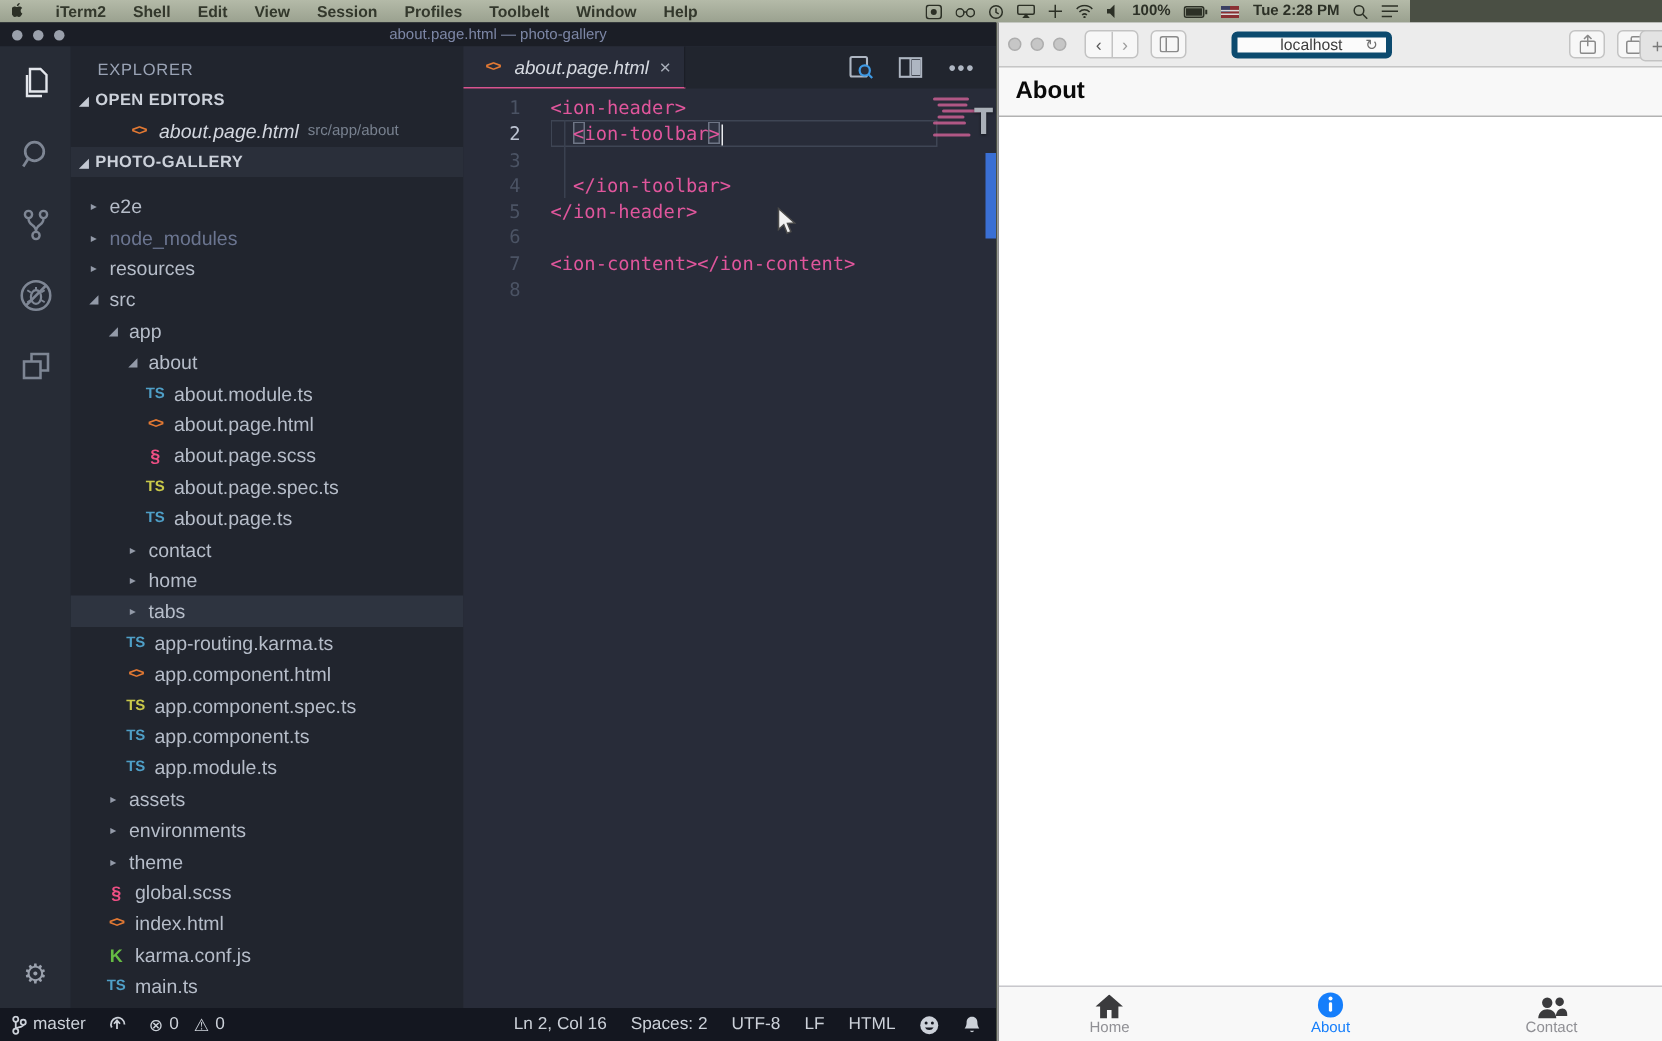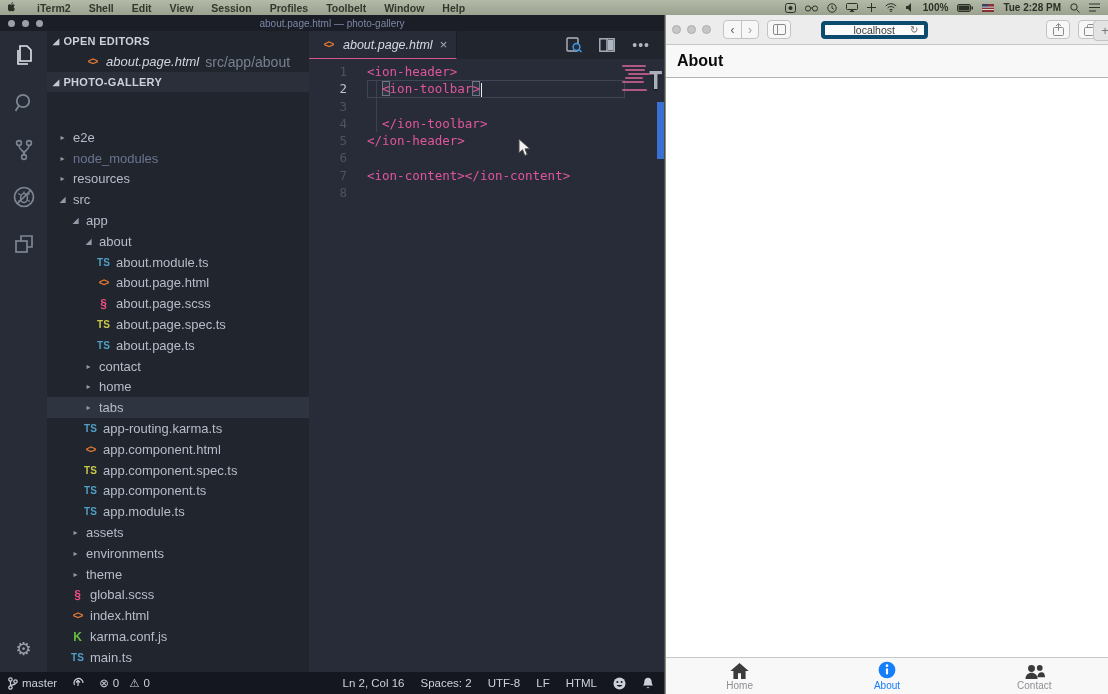--- a/index.html
+++ b/index.html
@@ -1,20 +1,20 @@
 <!DOCTYPE html>
 <html><head>
 <meta charset="utf-8">
 <style>
   * { margin:0; padding:0; box-sizing:border-box; }
   html,body { width:1108px; height:694px; overflow:hidden; }
   body { font-family:"Liberation Sans", sans-serif; background:#4a4f44; position:relative; }
 
   
-  .menubar { position:absolute; left:0; top:0; width:1108px; height:15px;
+  .menubar { position:absolute; left:0; top:0; width:940px; height:15px;
     background:linear-gradient(#b4baa8,#9aa18f); display:flex; align-items:center;
     font-size:10.5px; color:#2c3026; padding:0 8px; gap:0; }
   .menubar .apple { margin-right:10px; display:flex; align-items:center; }
   .menu-item { padding:0 9px; font-weight:700; color:#33382c; }
   .menu-item:first-of-type { font-weight:800; }
   .mb-right { margin-left:auto; display:flex; align-items:center; gap:9px; color:#2c3026; }
   .mb-right svg { display:block; }
   .mb-txt { font-size:10px; font-weight:700; }
 
   
@@ -34,21 +34,21 @@
     color:#9aa1ad; font-size:18px; }
 
   .sidebar { width:262px; background:#21252e; color:#b6bdc9; font-size:13px; position:relative; flex:0 0 262px; overflow:hidden; }
   .sb-title { padding:10px 0 0 18px; font-size:11px; letter-spacing:.5px; color:#9aa3b5; height:26px; }
   .sb-section { height:20px; display:flex; align-items:center; font-size:11px; font-weight:700;
     color:#ccd1da; letter-spacing:.3px; padding-left:6px; gap:4px; }
   .sb-section.project { background:#2a2f3a; }
   .sb-sec-twisty { font-size:8px; color:#c3c8d2; }
   .open-ed-item { height:21px; display:flex; align-items:center; padding-left:38px; gap:6px; }
   .open-ed-name { font-style:italic; color:#d2d6de; }
-  .open-ed-path { color:#78818f; font-size:14px; }
+  .open-ed-path { color:#78818f; font-size:10px; }
   .ficon { font-weight:700; font-size:10px; width:15px; flex:0 0 15px; text-align:center; }
   .ficon.html { color:#e37933; letter-spacing:-1px; }
   .ficon.ts { color:#4f9fc7; }
   .ficon.ts-spec { color:#c9c94a; }
   .ficon.scss { color:#ee4f84; font-size:12px; }
   .ficon.karma { color:#66bb44; font-size:12px; }
   #tree { position:absolute; left:0; right:0; top:96px; bottom:0; }
   .tree-row { height:20.8px; display:flex; align-items:center; gap:5px; white-space:nowrap; }
   .tree-row.selected { background:#2e3440; }
   .tree-row.dim .tlabel { color:#6b7590; }
@@ -262,20 +262,21 @@
       <span class="act-icon">
         <svg width="22" height="22" viewBox="0 0 22 22">
             <rect x="3" y="8" width="11" height="11" fill="none" stroke="currentColor" stroke-width="1.7"></rect>
             <path d="M8 8V3h11v11h-5" fill="none" stroke="currentColor" stroke-width="1.7"></path>
           </svg>
       </span>
       <span class="act-gear">⚙</span>
     </div>
 
     <div class="sidebar">
+      <div class="sb-title">EXPLORER</div>
       <div class="sb-section">
         <span class="sb-sec-twisty">◢</span>
         <span>OPEN EDITORS</span>
       </div>
       <div class="open-ed-item">
         <span class="ficon html">&lt;&gt;</span>
         <span class="open-ed-name">about.page.html</span>
         <span class="open-ed-path">src/app/about</span>
       </div>
       <div class="sb-section project">

